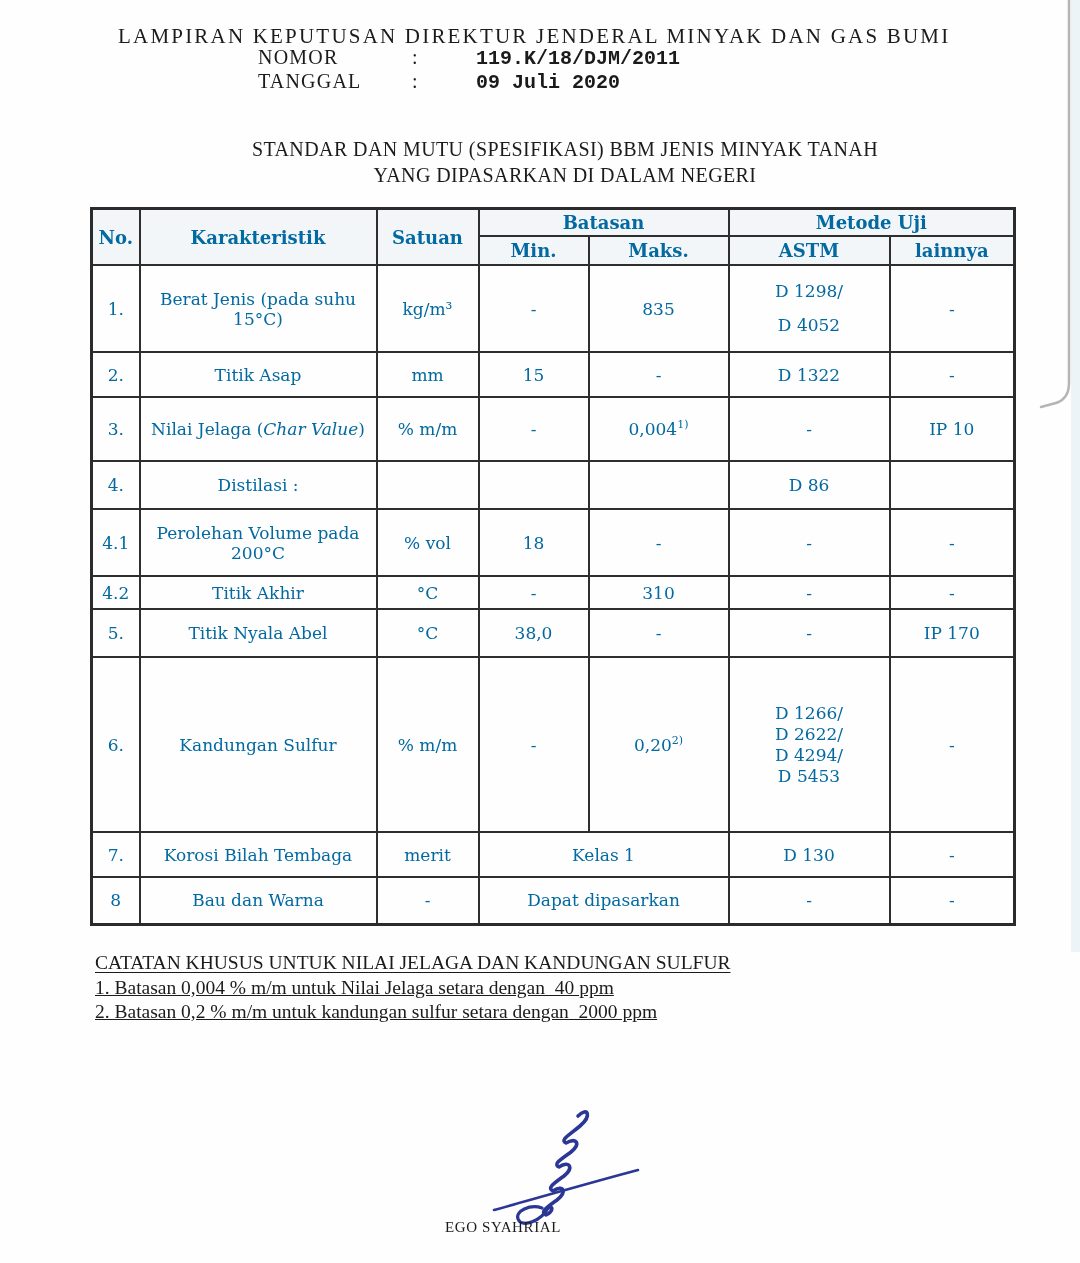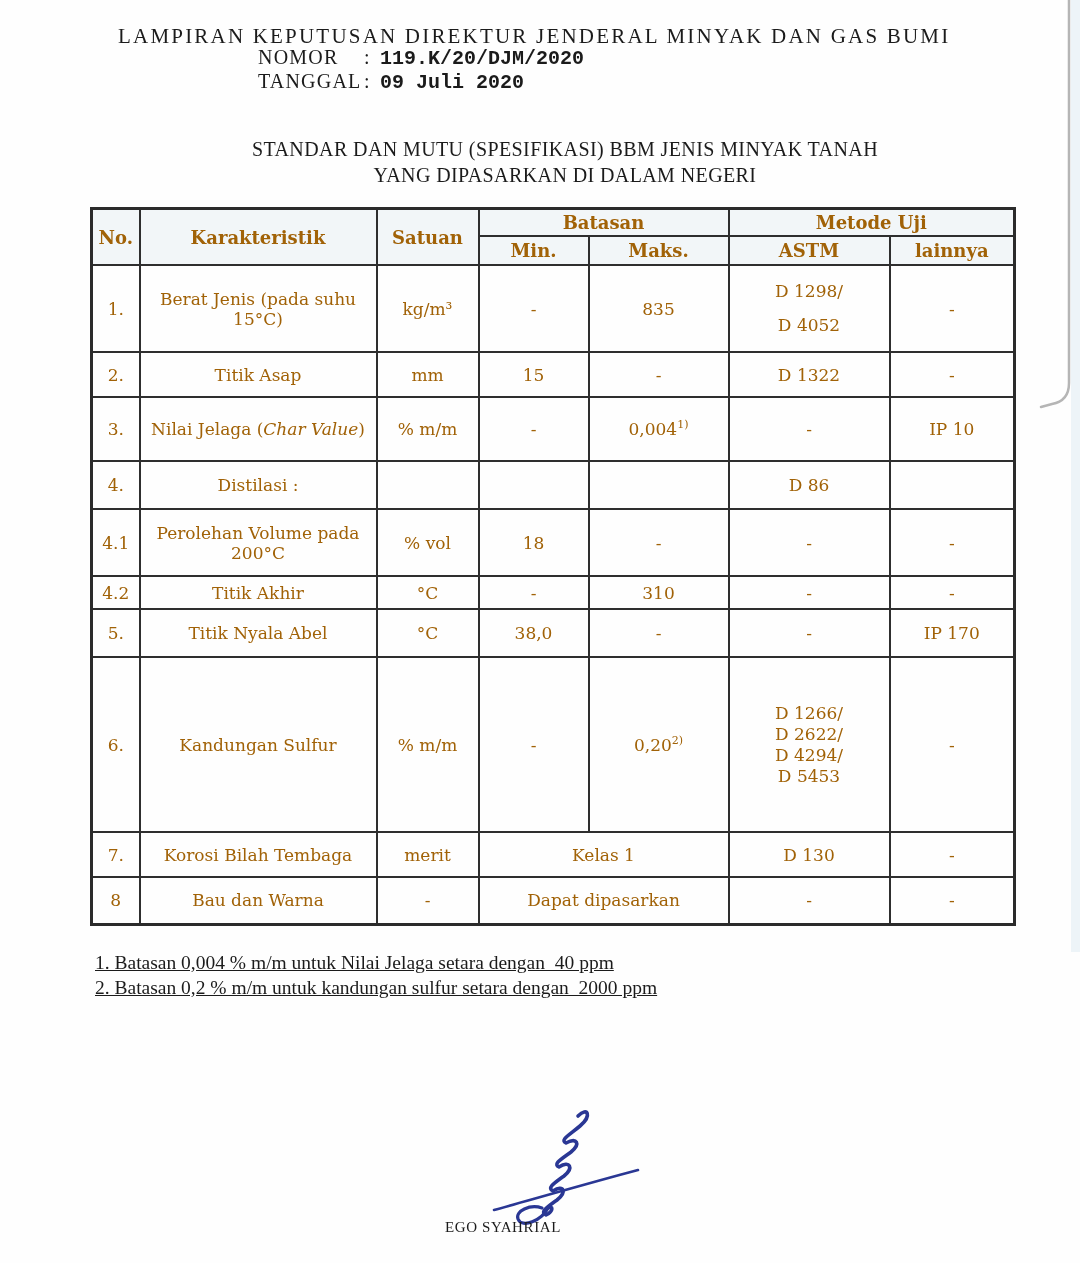--- a/index.html
+++ b/index.html
@@ -7,34 +7,34 @@
     position:relative;width:1080px;height:1263px;background:#fefefe;
     overflow:hidden;color:#1b1b1b;
     font-family:"Liberation Serif", serif;
   }
   
   .edge-strip{position:absolute;left:1071px;top:0;width:9px;height:952px;
     background:#eaf2f7;opacity:.85;}
   .scan-svg{position:absolute;left:0;top:0;pointer-events:none;}
   
   .hdr-line1{position:absolute;left:118px;top:24px;font-size:21px;letter-spacing:2.2px;white-space:nowrap;}
-  .hdr-row{position:absolute;left:258px;display:flex;align-items:baseline;white-space:nowrap;}
+  .hdr-row{position:absolute;left:258px;display:flex;align-items:baseline;white-space:nowrap;gap:48px;}
   .hdr-row.nomor{top:46px;}
   .hdr-row.tanggal{top:70px;}
   .hdr-label{font-size:20px;letter-spacing:1.2px;width:106px;display:inline-block;}
   .hdr-colon{font-size:20px;width:16px;display:inline-block;}
   .hdr-value{font-family:"Liberation Mono", monospace;font-weight:bold;font-size:20px;letter-spacing:0px;}
   
   .doc-title{position:absolute;left:105px;top:136px;width:920px;text-align:center;
     font-size:20px;letter-spacing:.4px;line-height:26px;}
   
   table.spec{
     position:absolute;left:90px;top:207px;width:923px;
     border-collapse:collapse;table-layout:fixed;
-    font-family:"DejaVu Serif", serif;font-size:17px;color:#a16207;
+    font-family:"DejaVu Serif", serif;font-size:17px;color:#0369a1;
     border:3px solid #2b2b2b;
   }
   table.spec th, table.spec td{border:2px solid #2e2e2e;padding:2px 4px;}
   table.spec th{background:#f2f6f8;font-size:18px;font-weight:bold;padding:2px 2px;}
   table.spec td{text-align:center;vertical-align:middle;background:#fefefe;}
   td.kar{text-align:left;padding:5px 28px 5px 11px;}
   td.no-cell{padding:2px 2px;}
   .astm-cell div{line-height:21px;}
   tr.r1 .astm-cell div{margin:13px 0;}
   tr.r8 .astm-cell div{margin:0 0;}
@@ -57,21 +57,21 @@
 
   <div class="edge-strip"></div>
   <svg class="scan-svg" width="1080" height="1263" viewBox="0 0 1080 1263">
     <path d="M1069 0 L1069 383 Q1069 401 1052 404 L1041 407" fill="none" stroke="#b5b5b5" stroke-width="2.5" stroke-linecap="round"></path>
   </svg>
 
   <div class="hdr-line1">LAMPIRAN KEPUTUSAN DIREKTUR JENDERAL MINYAK DAN GAS BUMI</div>
   <div class="hdr-row nomor">
     <span class="hdr-label">NOMOR</span>
     <span class="hdr-colon">:</span>
-    <span class="hdr-value">119.K/20/DJM/2020</span>
+    <span class="hdr-value">119.K/18/DJM/2011</span>
   </div>
   <div class="hdr-row tanggal">
     <span class="hdr-label">TANGGAL</span>
     <span class="hdr-colon">:</span>
     <span class="hdr-value">09 Juli 2020</span>
   </div>
 
   <div class="doc-title">
     <div>STANDAR DAN MUTU (SPESIFIKASI) BBM JENIS MINYAK TANAH</div>
     <div>YANG DIPASARKAN DI DALAM NEGERI</div>
@@ -204,20 +204,21 @@
       <td class="kar">Bau dan Warna</td>
       <td>-</td>
       <td colspan="2">Dapat dipasarkan</td>
       <td>-</td>
       <td>-</td>
     </tr>
   </tbody>
     </table>
 
   <div class="notes">
+    <div class="nh">CATATAN KHUSUS UNTUK NILAI JELAGA DAN KANDUNGAN SULFUR</div>
     <div>1. Batasan 0,004 % m/m untuk Nilai Jelaga setara dengan  40 ppm</div>
     <div>2. Batasan 0,2 % m/m untuk kandungan sulfur setara dengan  2000 ppm</div>
   </div>
 
   <svg class="sig-svg" width="200" height="130" viewBox="0 0 200 130">
     <g fill="none" stroke="#2a3794" stroke-linecap="round" stroke-linejoin="round">
       <path stroke-width="3.6" d="M128 16 C 138 6, 142 16, 130 26 C 118 36, 110 40, 116 43 C 127 37, 131 44, 121 52 C 110 60, 103 64, 109 67 C 120 60, 124 68, 114 76 C 103 84, 97 88, 103 91 C 114 84, 117 92, 107 100 C 96 108, 90 112, 96 115 C 104 111, 103 105, 98 108"></path>
       <path stroke-width="3.2" d="M98 108 C 92 120, 72 129, 68 119 C 65 111, 80 104, 92 108"></path>
       <path stroke-width="2.6" d="M44 110 C 80 100, 150 80, 188 70"></path>
     </g>

